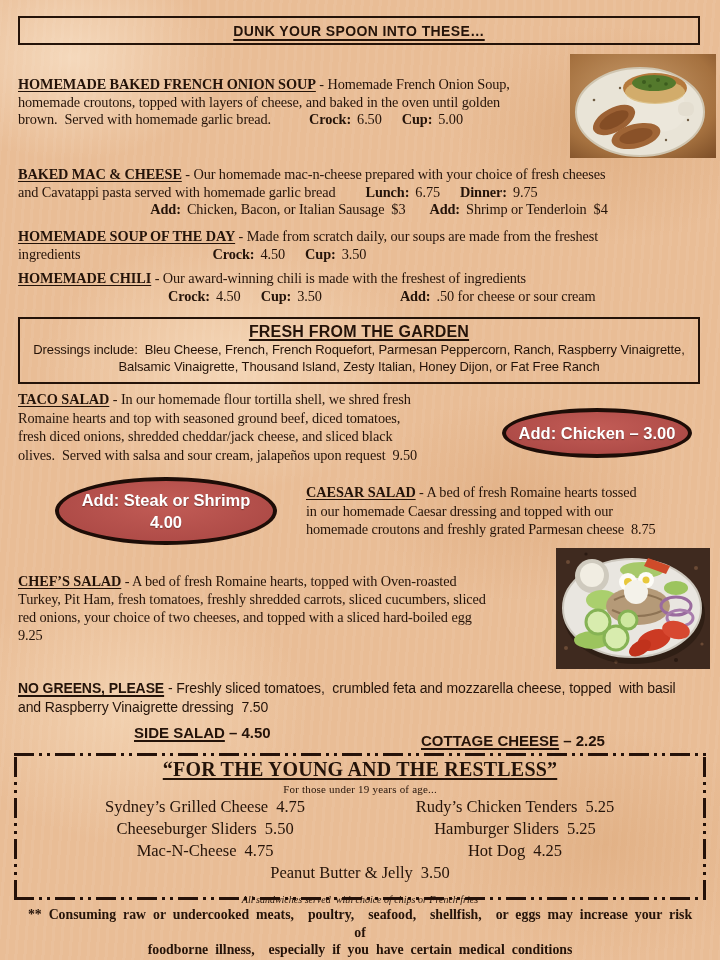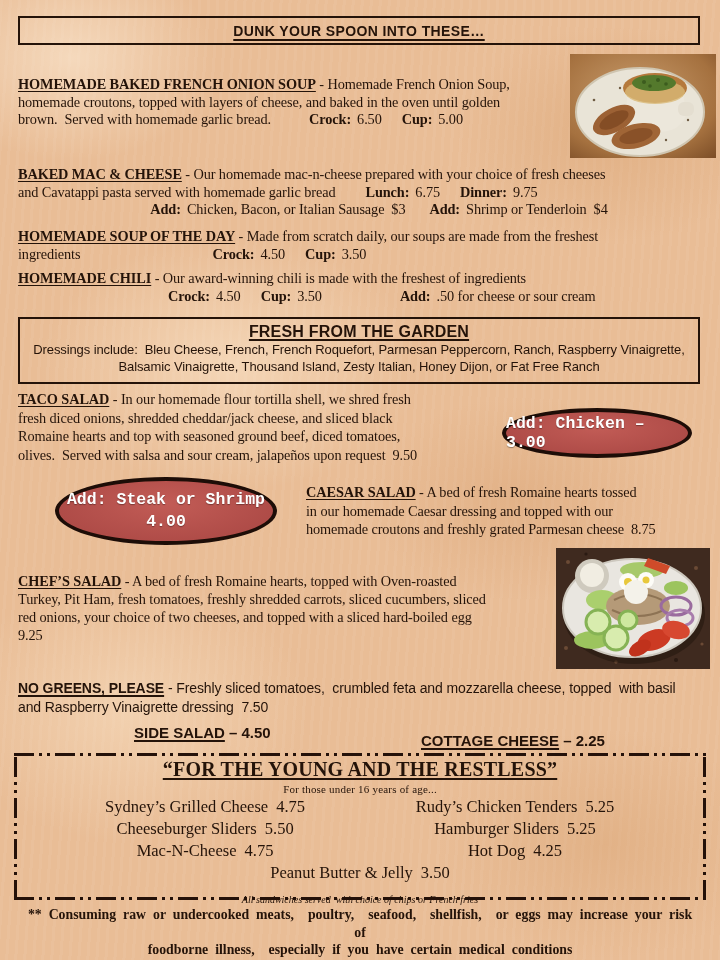--- a/index.html
+++ b/index.html
@@ -31,21 +31,21 @@
   .hdr-text{font-weight:bold;font-size:14px;letter-spacing:.4px;text-decoration:underline;text-underline-offset:3px;text-decoration-thickness:1.5px;}
 
   .garden-box{left:18px;top:317px;width:682px;border:2px solid #241309;box-sizing:border-box;
     padding:4px 6px 7px 6px;text-align:center;}
   .garden-title{font-weight:bold;font-size:16px;text-decoration:underline;text-underline-offset:2px;text-decoration-thickness:1.5px;letter-spacing:.2px;}
   .garden-line{font-size:13px;line-height:17px;letter-spacing:-0.1px;}
 
   .oval{border:4px solid #1d0d07;border-radius:50%;box-sizing:border-box;
     background:radial-gradient(ellipse at 50% 38%, #c25c56, #ae4b47 75%);
     display:flex;flex-direction:column;align-items:center;justify-content:center;
-    color:#fff;font-family:Liberation Mono, monospace;font-weight:bold;
+    color:#fff;font-family:Liberation Sans, sans-serif;font-weight:bold;
     text-shadow:0 1px 1px rgba(0,0,0,.35);}
   .oval-chicken{left:502px;top:408px;width:190px;height:50px;font-size:16.5px;}
   .oval-steak{left:55px;top:477px;width:222px;height:68px;font-size:16.5px;line-height:22px;}
 
   .nog{font-family:"Liberation Sans",sans-serif;font-size:14px;line-height:19px;letter-spacing:-0.1px;}
   .nog .t{text-decoration-thickness:1.6px;}
 
   .side-item{font-family:"Liberation Sans",sans-serif;font-weight:bold;font-size:15px;}
   .side-item .nm{text-decoration:underline;text-underline-offset:2px;text-decoration-thickness:1.6px;}
 
@@ -135,22 +135,22 @@
   </div>
 
   <div class="abs garden-box sans">
     <div class="garden-title">FRESH FROM THE GARDEN</div>
     <div class="garden-line ln">Dressings include:  Bleu Cheese, French, French Roquefort, Parmesan Peppercorn, Ranch, Raspberry Vinaigrette,</div>
     <div class="garden-line ln">Balsamic Vinaigrette, Thousand Island, Zesty Italian, Honey Dijon, or Fat Free Ranch</div>
   </div>
 
   <div class="abs para" style="left:18px;top:390px;width:480px;line-height:18.5px;">
     <div class="ln"><span class="t">TACO SALAD</span><span> - In our homemade flour tortilla shell, we shred fresh</span></div>
+    <div class="ln">Romaine hearts and top with seasoned ground beef, diced tomatoes,</div>
     <div class="ln">fresh diced onions, shredded cheddar/jack cheese, and sliced black</div>
-    <div class="ln">Romaine hearts and top with seasoned ground beef, diced tomatoes,</div>
     <div class="ln">olives.  Served with salsa and sour cream, jalapeños upon request  9.50</div>
   </div>
 
   <div class="abs oval oval-chicken">
     <span>Add: Chicken – 3.00</span>
   </div>
 
   <div class="abs oval oval-steak">
     <span>Add: Steak or Shrimp</span>
     <span>4.00</span>
@@ -210,21 +210,21 @@
   <div class="abs nog" style="left:18px;top:679px;width:694px;">
     <div class="ln"><span class="t">NO GREENS, PLEASE</span><span> - Freshly sliced tomatoes,  crumbled feta and mozzarella cheese, topped  with basil</span></div>
     <div class="ln">and Raspberry Vinaigrette dressing  7.50</div>
   </div>
 
   <div class="abs side-item ln" style="left:134px;top:724px;"><span class="nm">SIDE SALAD</span><span> – 4.50</span></div>
   <div class="abs side-item ln" style="left:421px;top:732px;"><span class="nm">COTTAGE CHEESE</span><span> – 2.25</span></div>
 
   <div class="abs kids-box">
     <div class="kids-title">“FOR THE YOUNG AND THE RESTLESS”</div>
-    <div class="kids-sub">For those under 16 years of age...</div>
+    <div class="kids-sub">For those under 19 years of age...</div>
     <div class="kids-cols">
       <div class="kitem ln"><span>Sydney’s Grilled Cheese</span><span class="pr">4.75</span></div>
       <div class="kitem ln"><span>Rudy’s Chicken Tenders</span><span class="pr">5.25</span></div>
       <div class="kitem ln"><span>Cheeseburger Sliders</span><span class="pr">5.50</span></div>
       <div class="kitem ln"><span>Hamburger Sliders</span><span class="pr">5.25</span></div>
       <div class="kitem ln"><span>Mac-N-Cheese</span><span class="pr">4.75</span></div>
       <div class="kitem ln"><span>Hot Dog</span><span class="pr">4.25</span></div>
     </div>
     <div class="kitem ln"><span>Peanut Butter &amp; Jelly</span><span class="pr">3.50</span></div>
     <div class="kids-note ln">All sandwiches served  with choice of chips or French fries</div>

